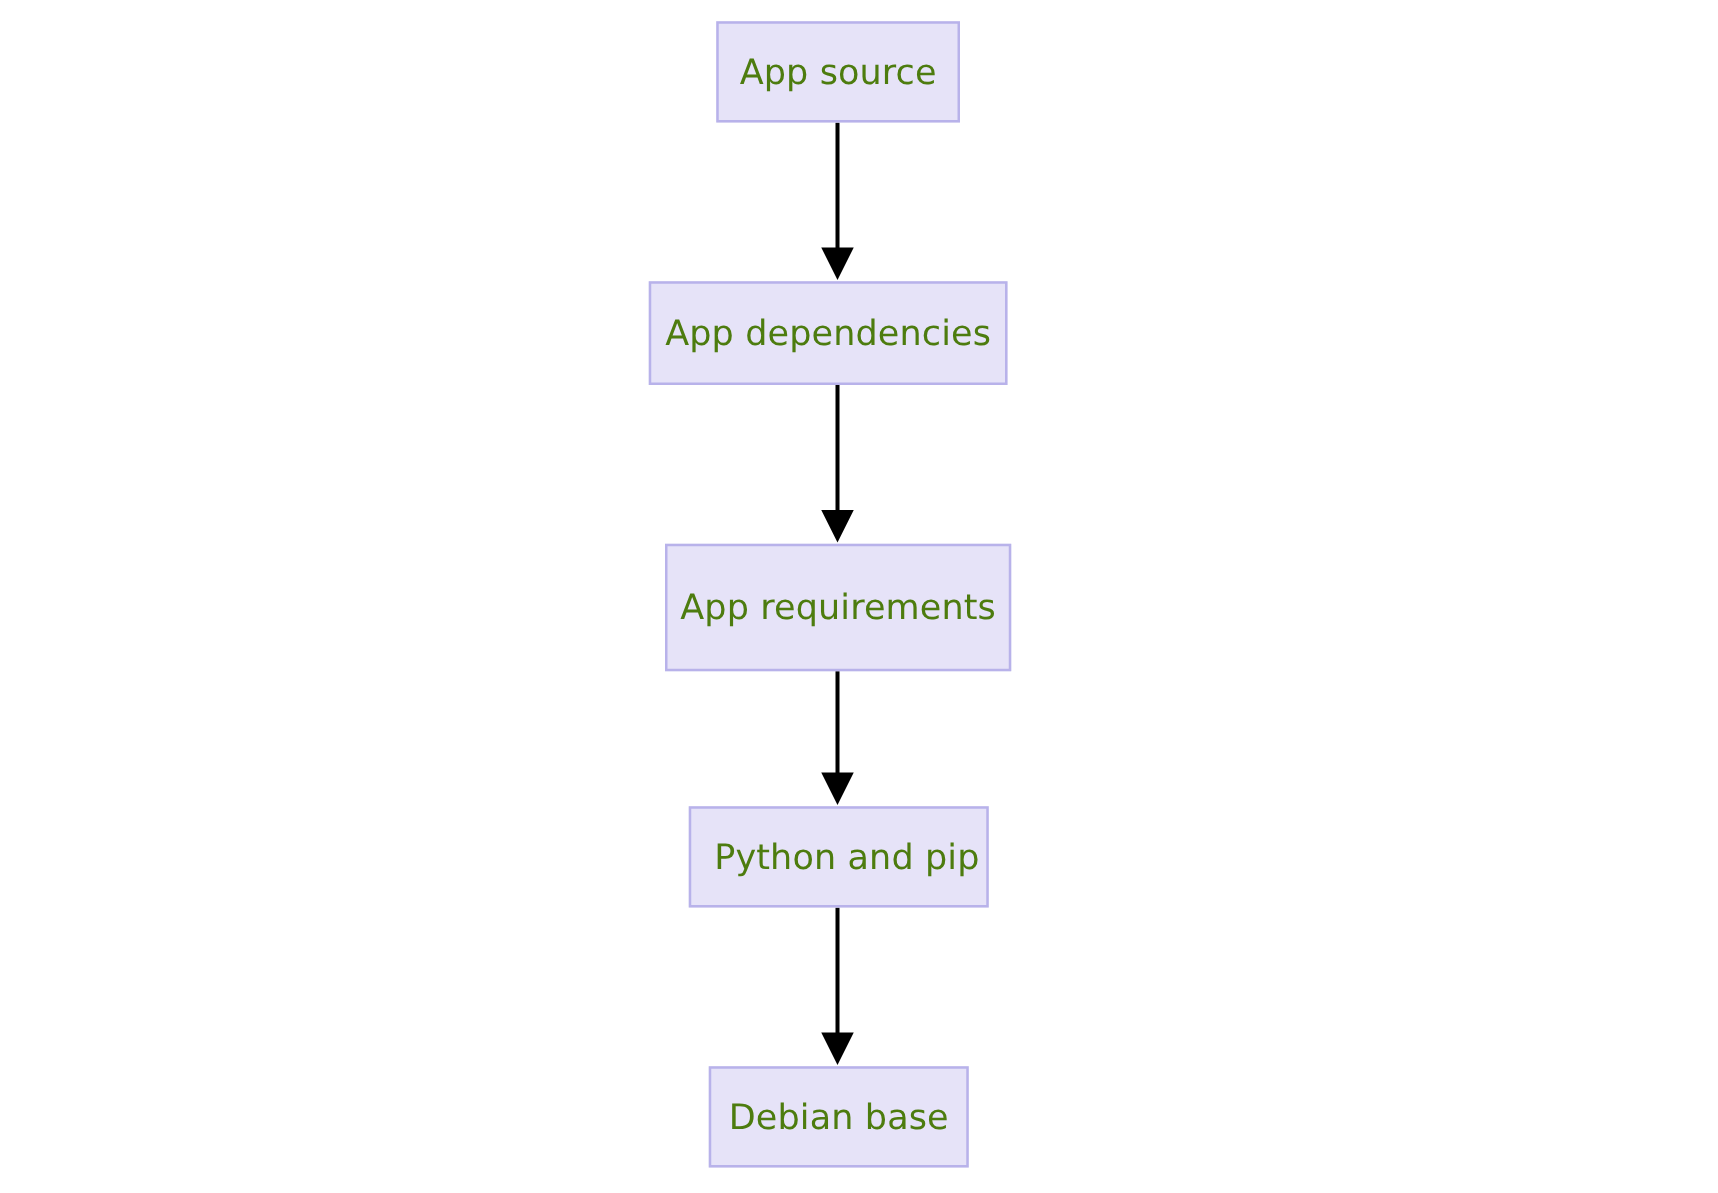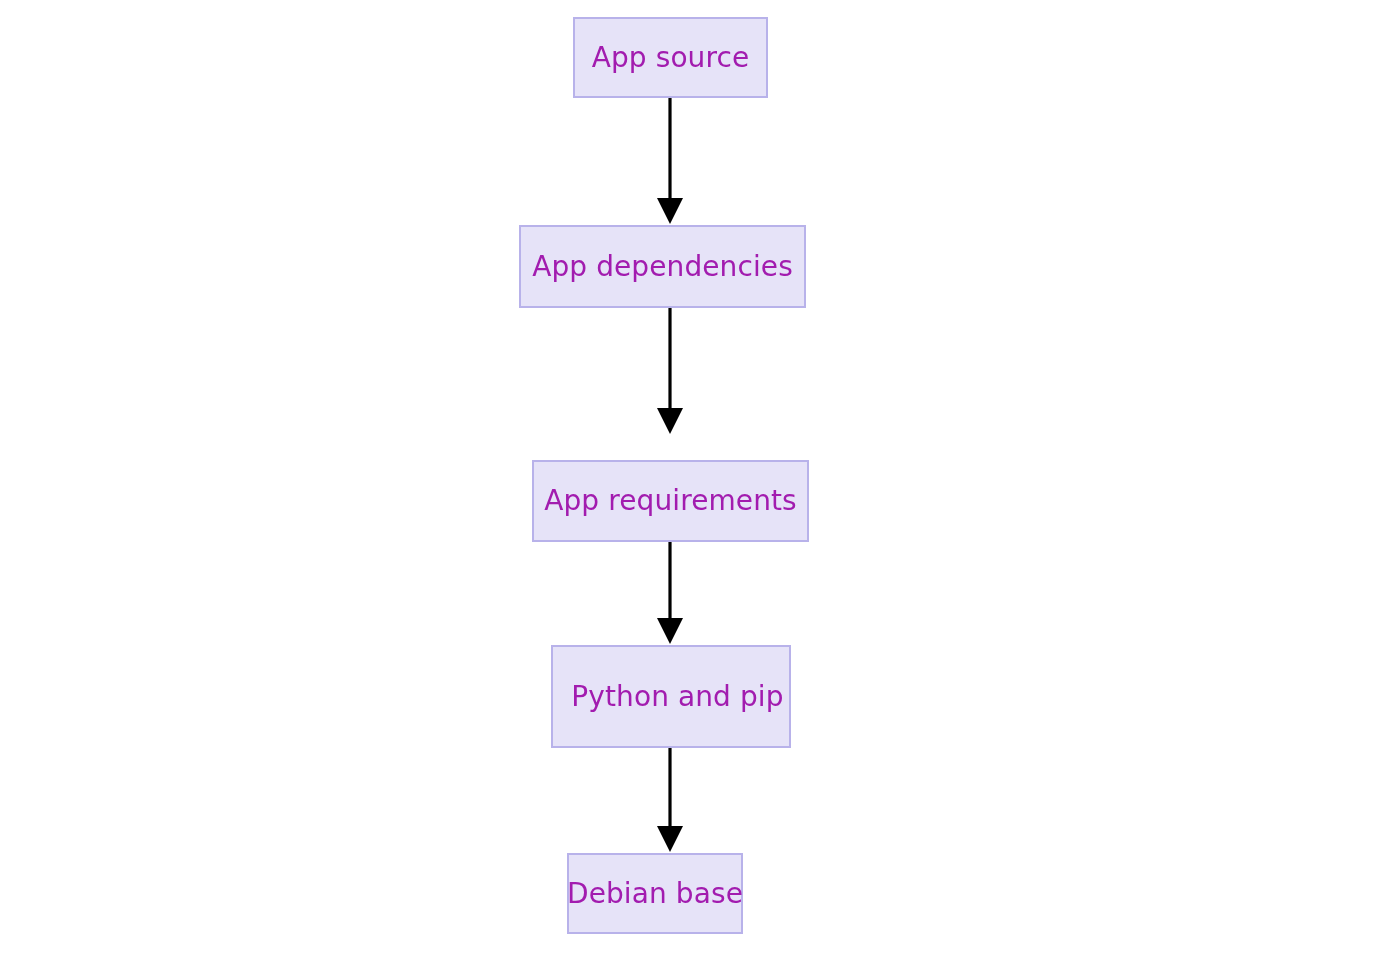--- a/index.html
+++ b/index.html
@@ -29,21 +29,21 @@
   }
   .node {
     position: absolute;
     box-sizing: border-box;
     background: #e6e3f8;
     border: 2px solid #b8b2ea;
     border-radius: 0px;
     display: flex;
     align-items: center;
     justify-content: center;
-    color: #a21caf;
+    color: #4d7c0f;
     font-size: 28px;
     line-height: 1.2;
     letter-spacing: 0.1px;
     white-space: nowrap;
   }
   .node-label {
     display: block;
     padding: 0 2px;
   }
 </style>
@@ -72,25 +72,25 @@
   </svg>
 
   <div class="node" style="left:573px; top:17px; width:195px; height:81px;">
     <span class="node-label">App source</span>
   </div>
 
   <div class="node" style="left:519px; top:225px; width:287px; height:83px;">
     <span class="node-label">App dependencies</span>
   </div>
 
-  <div class="node" style="left:532px; top:460px; width:277px; height:82px;">
+  <div class="node" style="left:532px; top:435px; width:277px; height:102px;">
     <span class="node-label">App requirements</span>
   </div>
 
-  <div class="node" style="left:551px; top:645px; width:240px; height:103px;padding-left:13px;">
+  <div class="node" style="left:551px; top:645px; width:240px; height:81px;padding-left:13px;">
     <span class="node-label">Python and pip</span>
   </div>
 
-  <div class="node" style="left:567px; top:853px; width:176px; height:81px;">
+  <div class="node" style="left:567px; top:853px; width:208px; height:81px;">
     <span class="node-label">Debian base</span>
   </div>
 
 </div>
 
 </body></html>

